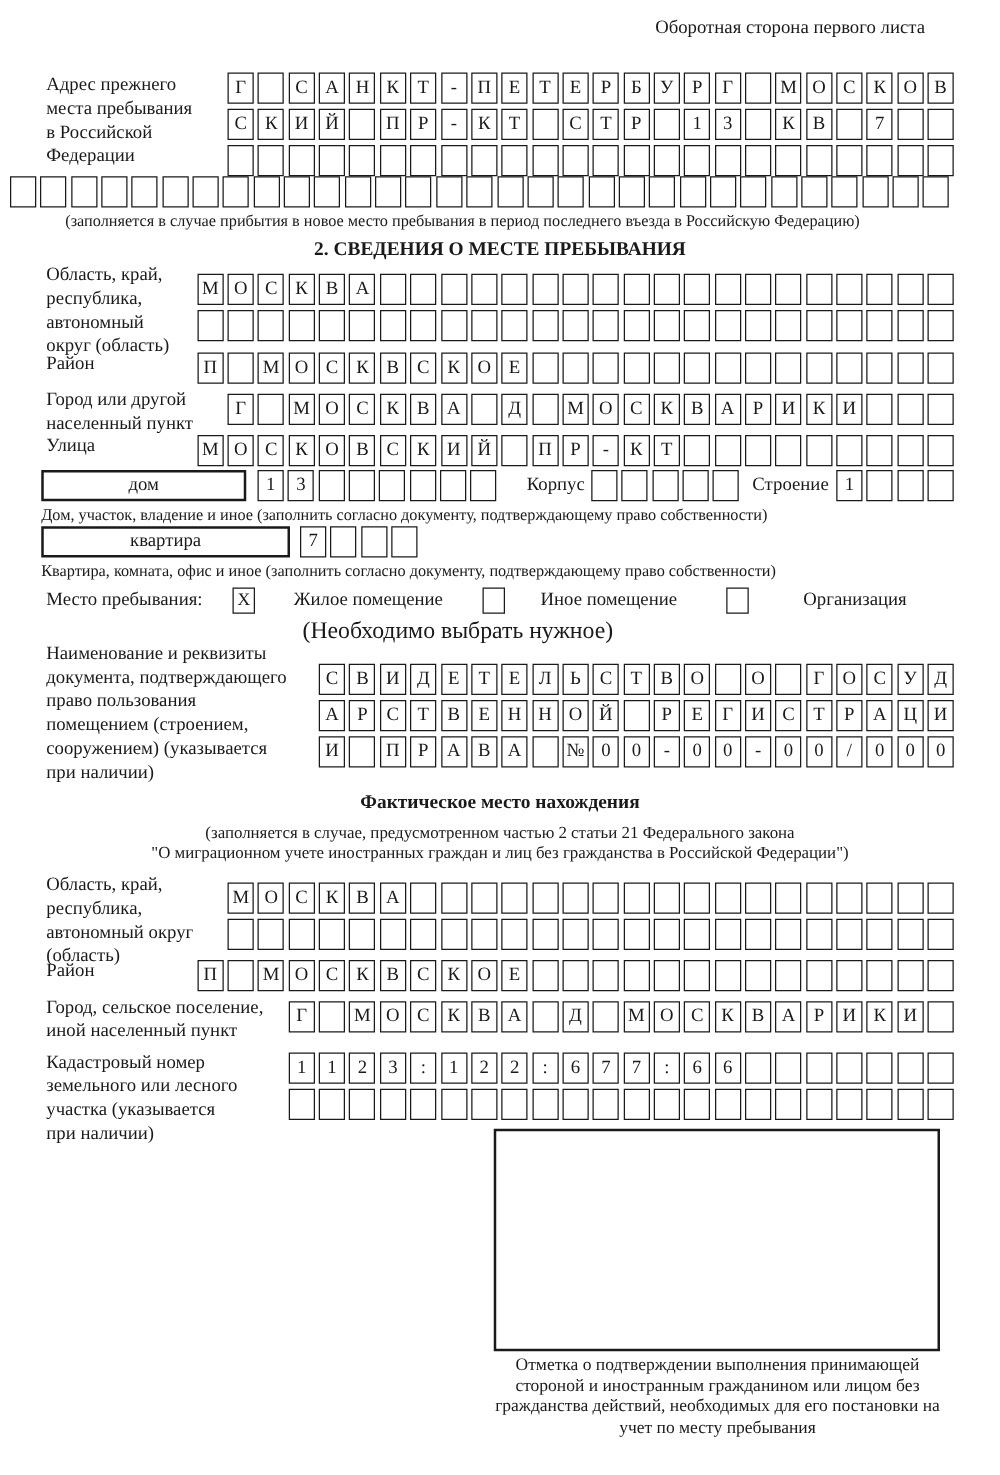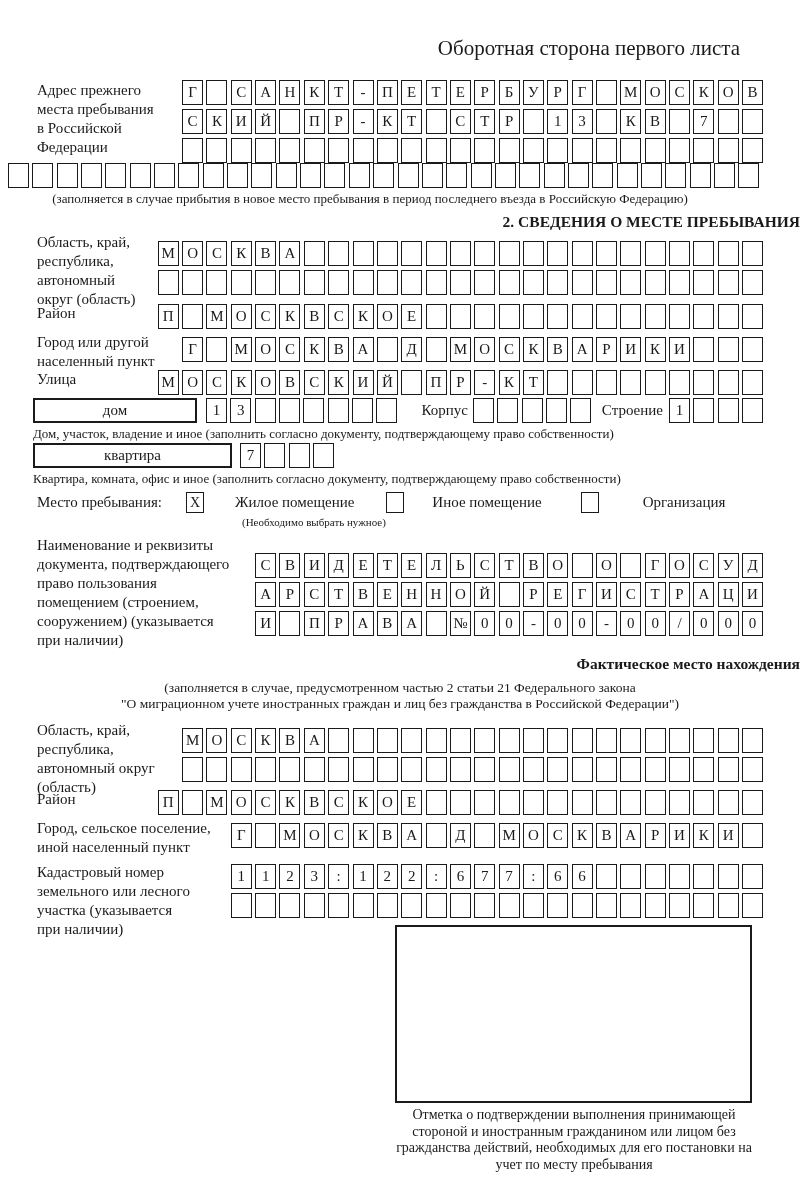--- a/index.html
+++ b/index.html
@@ -1,19 +1,19 @@
 <!DOCTYPE html>
 <html><head>
 <meta charset="utf-8">
 <style>
   html,body{margin:0;padding:0;background:#fff;}
   .page{position:relative;width:800px;height:1180px;background:#ffffff;overflow:hidden;
         font-family:"Liberation Serif","DejaVu Serif",serif;color:#1a1a1a;}
   .content{margin-left:8px;width:755px;}
-  .header-note{margin-top:36px;height:16px;text-align:right;padding-right:23px;font-size:21px;}
+  .header-note{margin-top:14px;height:16px;text-align:right;padding-right:23px;font-size:15px;}
   
   .block{position:relative;display:flex;align-items:center;}
   .blabel{position:absolute;left:29px;top:1px;font-size:15px;line-height:19px;white-space:pre-line;}
   .rows{margin-left:auto;display:flex;flex-direction:column;gap:4px;align-items:flex-end;}
   .box-row{display:flex;gap:3.35px;height:25px;}
   .cell{box-sizing:border-box;flex:none;width:21px;height:25px;border:1.6px solid #1a1a1a;
         display:flex;align-items:center;justify-content:center;font-size:15px;line-height:1;}
   .row{display:flex;gap:16px;}
   .row .rlabel{padding-left:29px;font-size:15px;line-height:19px;white-space:pre-line;}
   .row .box-row{margin-left:auto;}
@@ -21,36 +21,36 @@
   .h72{height:72px;margin-top:2px;}
   .h35{height:35px;margin-top:3px;}
   .h118{height:118px;margin-top:4px;}
   .h70{height:70px;margin-top:8px;}
   .h58{height:58px;margin-top:9px;}
   .mt0{margin-top:0;}
   .mt3{margin-top:3px;}
   .note{font-size:13px;line-height:15px;}
   .note.center{text-align:center;width:740px;margin-left:-8px;margin-top:3px;}
   .note.left{padding-left:25px;margin-top:3px;}
-  .sec-title{width:800px;margin-left:-8px;text-align:right;font-weight:bold;font-size:15.5px;
+  .sec-title{width:800px;margin-left:-8px;text-align:center;font-weight:bold;font-size:15.5px;
              height:17px;margin-top:7px;}
   .fakt-title{margin-top:2px;}
   .fakt-note{width:800px;margin-left:-8px;text-align:center;font-size:13.5px;line-height:16px;
              margin-top:8px;white-space:pre-line;}
   .dom-row{display:flex;align-items:center;margin-left:25px;margin-top:3px;height:25px;}
   .wide-box{box-sizing:border-box;border:2px solid #1a1a1a;height:25px;display:flex;
             align-items:center;justify-content:center;font-size:15px;}
   .wb-dom{width:164px;}
   .wb-kv{width:199px;}
   .inline-lbl{font-size:15px;line-height:19px;}
   .stroenie-grp{margin-left:auto;display:flex;align-items:center;}
   .place-row{display:flex;align-items:center;padding-left:29px;margin-top:6px;height:21px;font-size:15px;gap:18px;}
   .checkbox{box-sizing:border-box;flex:none;width:18px;height:21px;border:1.6px solid #1a1a1a;
             display:inline-flex;align-items:center;justify-content:center;font-size:14px;}
-  .place-note{font-size:11px;margin-left:234px;margin-top:3px;height:15px;}
+  .place-note{font-size:19px;margin-left:234px;margin-top:3px;height:15px;}
   .mark-box{box-sizing:border-box;margin-left:387px;margin-top:5px;width:357px;height:178px;
             border:2px solid #1a1a1a;}
   .mark-caption{margin-left:380px;margin-top:4px;width:372px;text-align:center;
                 font-size:14px;line-height:16.5px;}
 </style>
 </head>
 <body>
 
 <div class="page">
   <div class="content">

